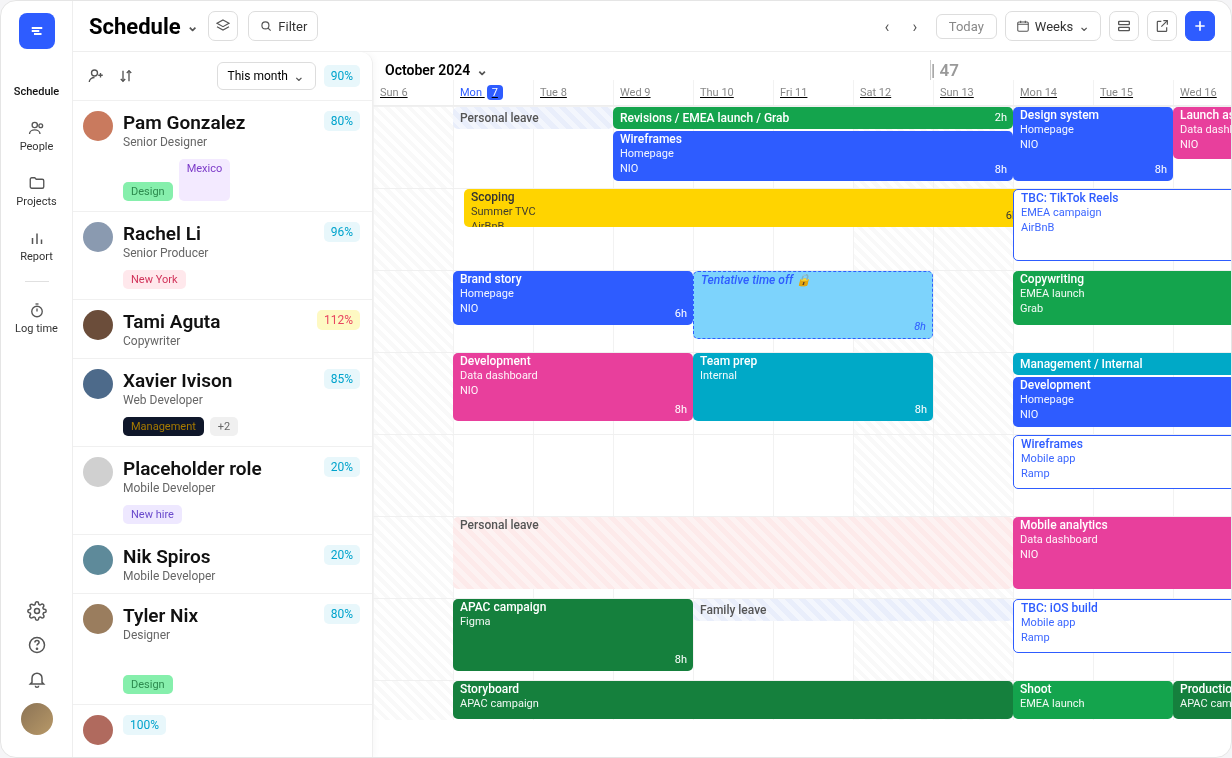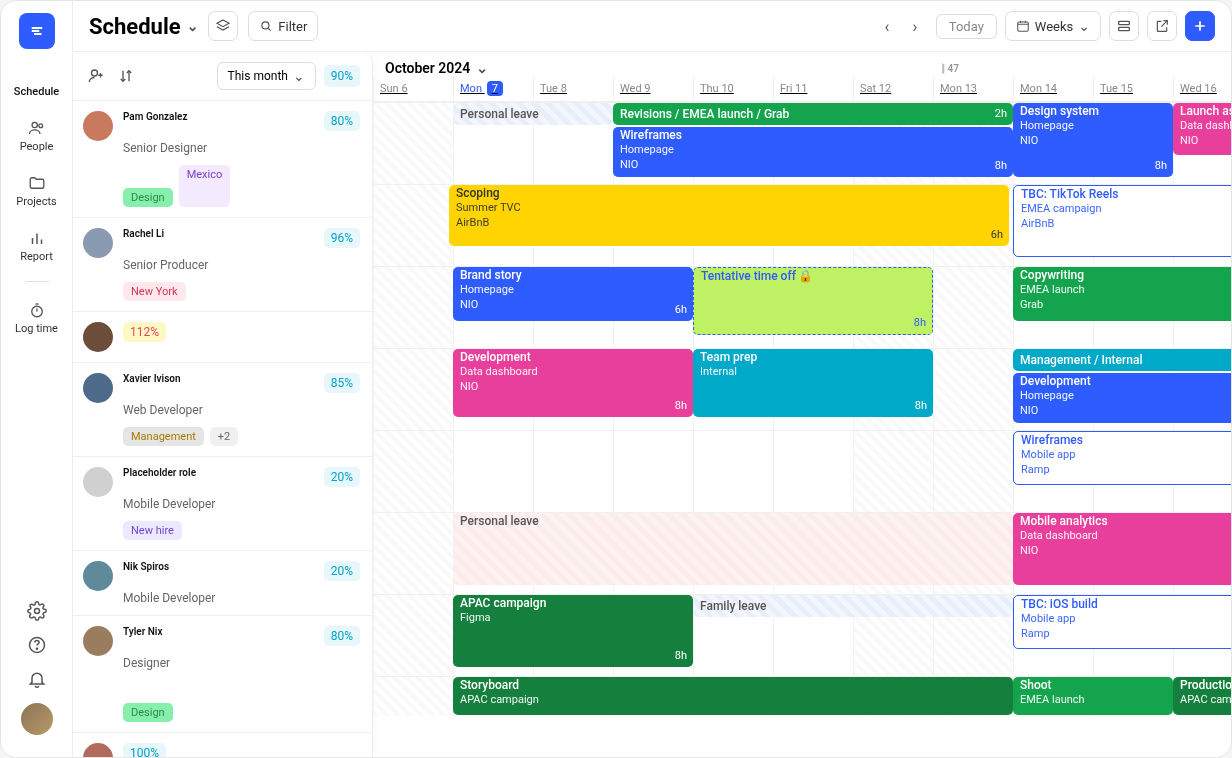--- a/index.html
+++ b/index.html
@@ -31,36 +31,36 @@
 .content{flex:1;display:flex;overflow:hidden;}
 .people-panel{width:300px;border-right:1px solid #eee;display:flex;flex-direction:column;overflow:hidden;border-radius:0 12px 0 0;box-shadow:2px 0 6px rgba(0,0,0,0.03);}
 .panel-header{display:flex;align-items:center;padding:10px 12px;gap:8px;}
 .panel-header .icon-btn{border:none;padding:0;width:22px;height:22px;min-width:0;}
 .month-select{height:28px;border:1px solid #ddd;border-radius:6px;padding:0 10px;font-size:12px;display:flex;align-items:center;gap:5px;cursor:pointer;margin-left:auto;}
 .pct-badge{font-size:12px;color:#00a3cc;background:#e8f7fb;padding:4px 7px;border-radius:5px;}
 .person-row{padding:10px 12px 10px 10px;border-top:1px solid #f0f0f0;position:relative;}
 .person-top{display:flex;gap:10px;}
 .person-avatar{width:30px;height:30px;border-radius:50%;background:#ddd;flex-shrink:0;}
 .person-info{flex:1;}
-.person-name{font-size:10px;font-weight:600;color:#111;}
-.person-role{font-size:12px;color:#666;margin-top:19px;}
+.person-name{font-size:19px;font-weight:600;color:#111;}
+.person-role{font-size:12px;color:#666;margin-top:1px;}
 .person-pct{font-size:12px;color:#00a3cc;background:#e8f7fb;padding:3px 7px;border-radius:5px;align-self:flex-start;}
 .person-pct.over{color:#e84560;background:#fef9c3;}
 .tags{display:flex;gap:6px;margin-top:10px;margin-left:40px;}
 .tag{font-size:11px;padding:3px 8px;border-radius:5px;}
 .tag.design{background:#86efac;color:#2d8a4e;margin-top:23px;}
 .tag.mexico{background:#f3eaff;color:#7d3cc9;}
 .tag.ny{background:#ffe8ec;color:#d1335a;}
-.tag.mgmt{background:#e5e5e5;color:#a67a00;}
+.tag.mgmt{background:#0f172a;color:#a67a00;}
 .tag.more{background:#f0f0f0;color:#666;}
 .tag.newhire{background:#eee8ff;color:#6a4acc;}
 
 .schedule-panel{flex:1;display:flex;flex-direction:column;overflow:hidden;}
 .sched-header{padding:8px 12px 0;font-size:14px;font-weight:600;display:flex;align-items:center;gap:6px;}
-.week-marker{margin-left:auto;font-size:10px;color:#999;margin-right:260px;border-left:1px solid #ccc;padding-left:0;}
+.week-marker{margin-left:auto;font-size:17px;color:#999;margin-right:260px;border-left:1px solid #ccc;padding-left:0;}
 .days-row{display:flex;border-bottom:1px solid #eee;text-decoration:underline;}
 .day-cell{flex:0 0 80px;font-size:11px;color:#888;padding:6px 6px;border-left:1px solid #f2f2f2;}
 .day-cell.mon{color:#2e5cff;}
 .day-cell .today-pill{background:#2e5cff;color:#fff;border-radius:4px;padding:1px 5px;margin-left:2px;}
 .grid{flex:1;overflow:hidden;position:relative;}
 .grid-row{position:relative;border-top:1px solid #f0f0f0;display:flex;}
 .grid-row .bg{position:absolute;inset:0;display:flex;}
 .bg-cell{flex:0 0 80px;border-left:1px solid #f2f2f2;}
 .bg-cell.weekend{background:repeating-linear-gradient(45deg,#f9f9f9,#f9f9f9 4px,#fff 4px,#fff 8px);}
 .tasks{position:relative;width:100%;}
@@ -68,21 +68,21 @@
 .task .t-title{font-weight:500;white-space:nowrap;overflow:hidden;text-overflow:ellipsis;}
 .task .t-sub{font-size:11px;opacity:0.94;}
 .task .hours{position:absolute;right:6px;bottom:3px;font-size:11px;}
 .task.blue{background:#2e5cff;}
 .task.green{background:#14a44d;}
 .task.yellow{background:#ffd400;color:#333;}
 .task.pink{background:#e83f9c;}
 .task.orange{background:#15803d;}
 .task.teal{background:#00a9c7;}
 .task.white{background:#fff;border:1px solid #2e5cff;color:#2e5cff;}
-.task.dashed{background:#bef264;border:1.5px dashed #2e5cff;color:#2e5cff;}
+.task.dashed{background:#7dd3fc;border:1.5px dashed #2e5cff;color:#2e5cff;font-style:italic;}
 .task.leave{background:repeating-linear-gradient(45deg,#e9eefb,#e9eefb 5px,#f3f6fd 5px,#f3f6fd 10px);color:#555;border:none;}
 .task.leave-pink{background:repeating-linear-gradient(45deg,#fdeaea,#fdeaea 5px,#fdf2f2 5px,#fdf2f2 10px);color:#555;}
 .task.thin{height:22px;padding:3px 7px;}
 </style>
 </head>
 <body>
 
 <div class="app">
   <div class="sidebar">
     <div class="logo">
@@ -265,20 +265,24 @@
                 </div>
                 <div class="person-pct ">96%</div>
               </div>
               <div class="tags">
                 <span class="tag ny">New York</span>
               </div>
             </div>
             <div class="person-row">
               <div class="person-top">
                 <div class="person-avatar" style="background:#6b4d3a"></div>
+                <div class="person-info">
+                  <div class="person-name">Tami Aguta</div>
+                  <div class="person-role">Copywriter</div>
+                </div>
                 <div class="person-pct over">112%</div>
               </div>
             </div>
             <div class="person-row">
               <div class="person-top">
                 <div class="person-avatar" style="background:#4d6a8a"></div>
                 <div class="person-info">
                   <div class="person-name">Xavier Ivison</div>
                   <div class="person-role">Web Developer</div>
                 </div>
@@ -341,21 +345,21 @@
           <span class="week-marker">| <span>47</span></span>
         </div>
         <div class="days-row" id="days-row">
             <div class="day-cell ">Sun 6</div>
             <div class="day-cell  mon">Mon <span class="today-pill">7</span></div>
             <div class="day-cell ">Tue 8</div>
             <div class="day-cell ">Wed 9</div>
             <div class="day-cell ">Thu 10</div>
             <div class="day-cell ">Fri 11</div>
             <div class="day-cell ">Sat 12</div>
-            <div class="day-cell ">Mon 13</div>
+            <div class="day-cell ">Sun 13</div>
             <div class="day-cell ">Mon 14</div>
             <div class="day-cell ">Tue 15</div>
             <div class="day-cell ">Wed 16</div>
           </div>
         <div class="grid" id="grid">
             <div class="grid-row" style="height: 82px;">
               <div class="bg">
                 <div class="bg-cell weekend"></div>
                 <div class="bg-cell "></div>
                 <div class="bg-cell "></div>
@@ -403,21 +407,21 @@
                 <div class="bg-cell "></div>
                 <div class="bg-cell "></div>
                 <div class="bg-cell "></div>
                 <div class="bg-cell weekend"></div>
                 <div class="bg-cell weekend"></div>
                 <div class="bg-cell "></div>
                 <div class="bg-cell "></div>
                 <div class="bg-cell "></div>
               </div>
               <div class="tasks">
-                <div class="task yellow" style="left:76px;width:560px;top:0px;height:61px">
+                <div class="task yellow" style="left:91px;width:560px;top:0px;height:38px">
                   <div class="t-title">Scoping</div>
                   <div class="t-sub">Summer TVC</div>
                   <div class="t-sub">AirBnB</div>
                   <span class="hours">6h</span>
                 </div>
                 <div class="task white" style="left:640px;width:320px;top:0px;height:72px">
                   <div class="t-title">TBC: TikTok Reels</div>
                   <div class="t-sub">EMEA campaign</div>
                   <div class="t-sub">AirBnB</div>
                 </div>

